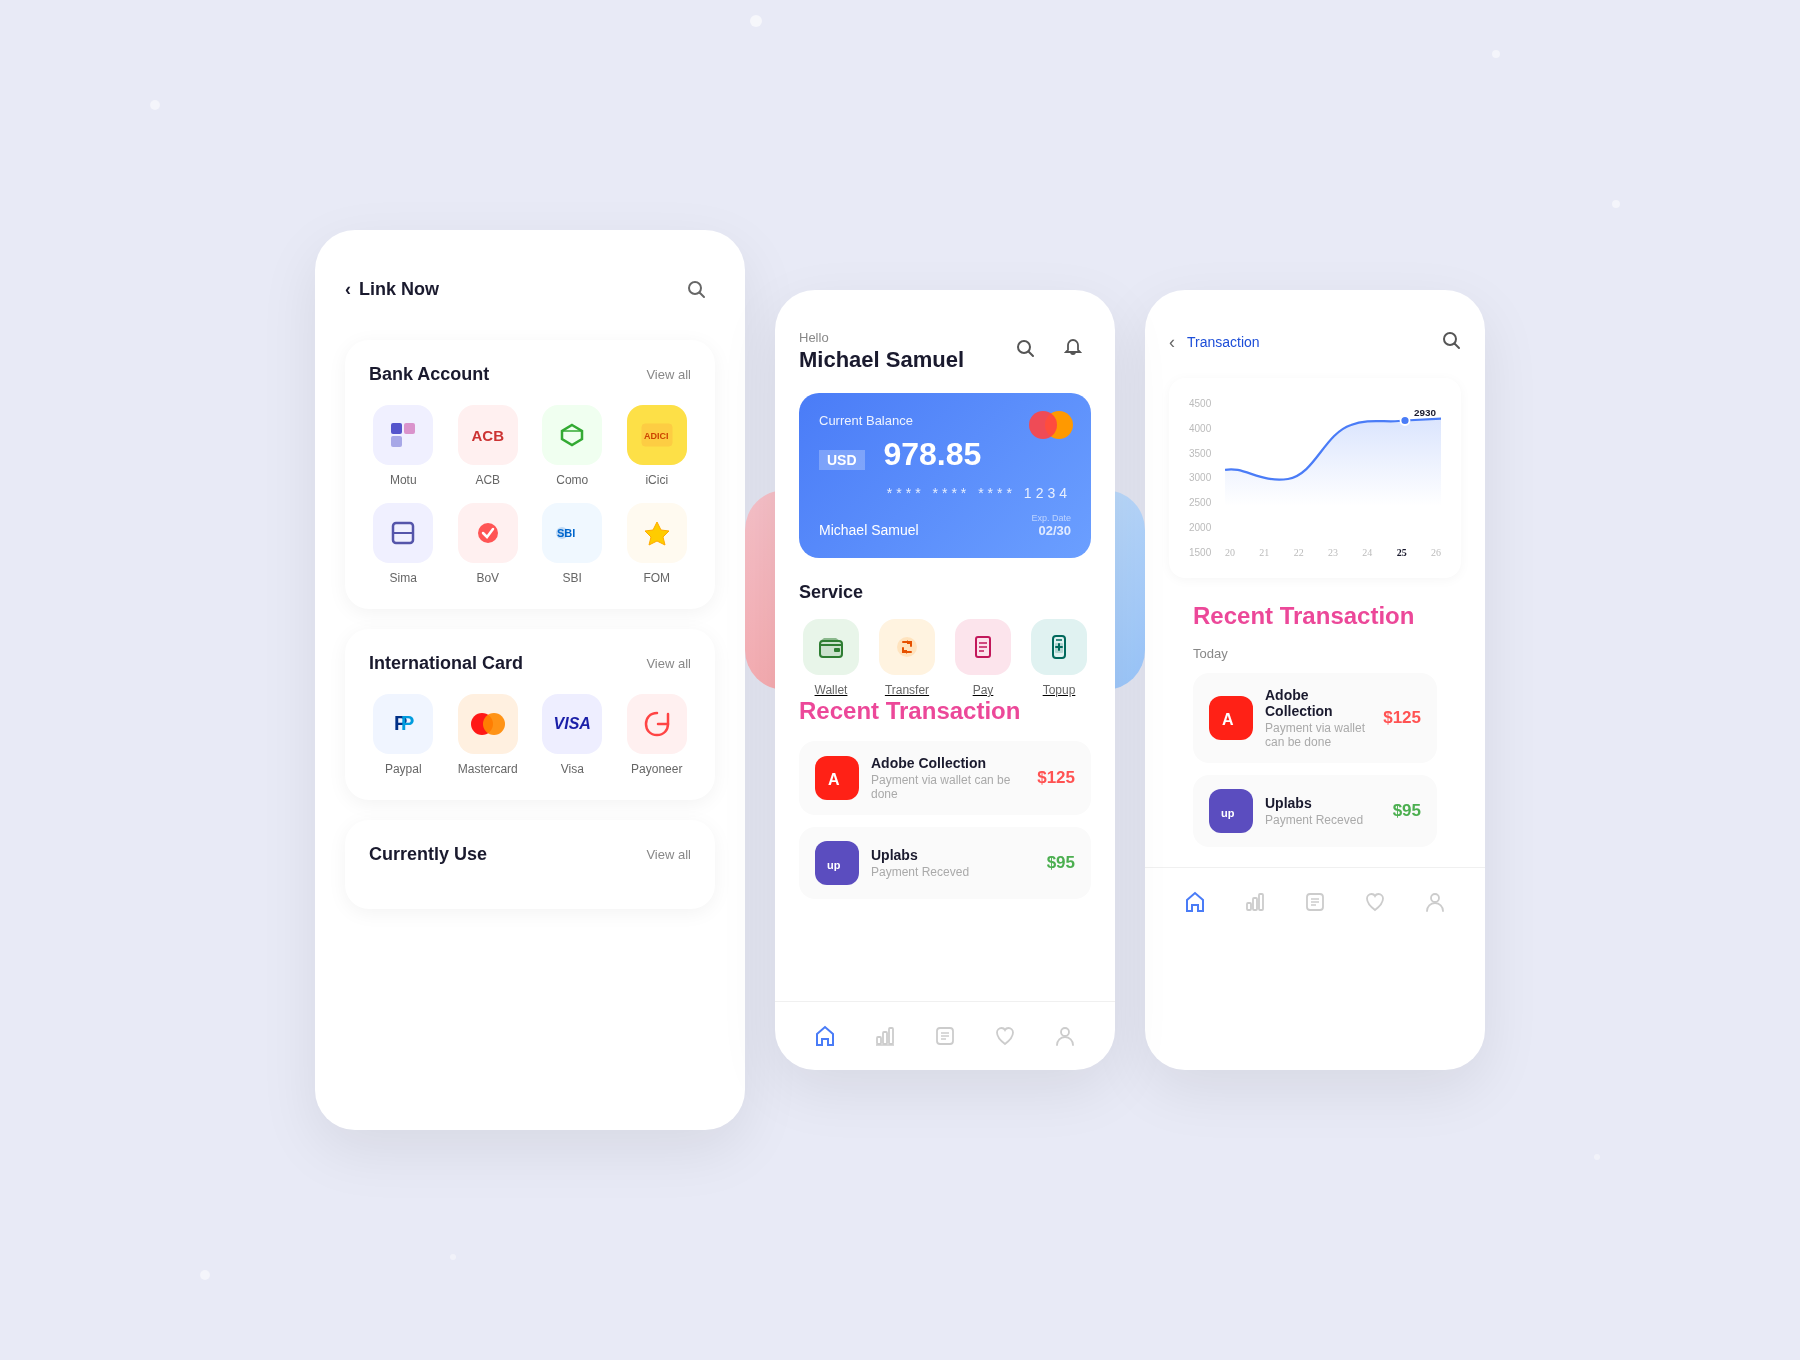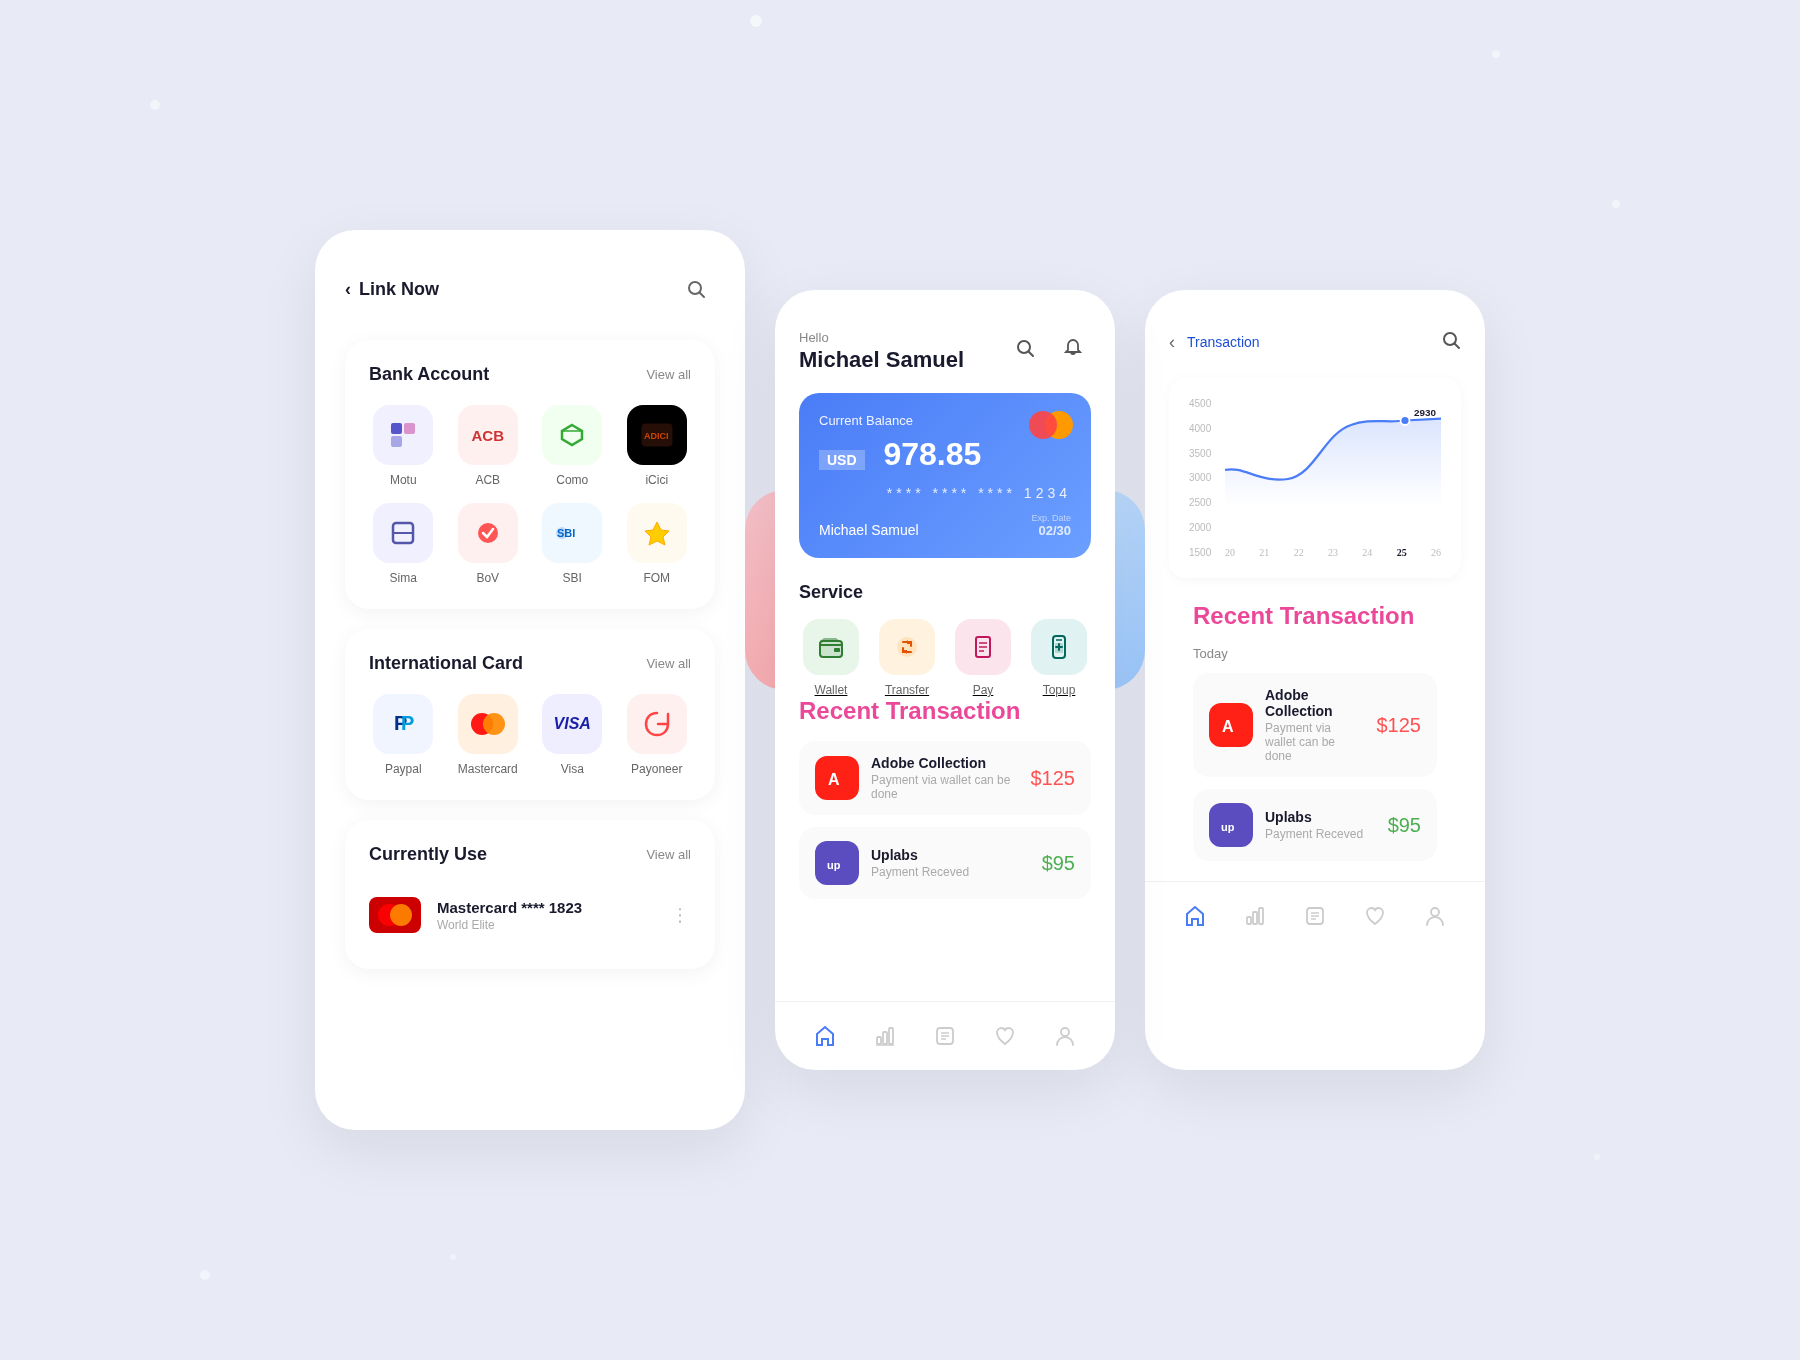--- a/index.html
+++ b/index.html
@@ -123,21 +123,21 @@
     .icon-label {
       font-size: 12px;
       color: #666;
       text-align: center;
     }
 
     
     .motu-icon { background: #f0f0ff; color: #5555cc; }
     .acb-icon { background: #fff0f0; color: #cc3333; font-size: 14px; }
     .como-icon { background: #f0fff0; color: #33aa33; }
-    .icici-icon { background: #000000; color: #cc4400; font-size: 13px; }
+    .icici-icon { background: #fde047; color: #cc4400; font-size: 13px; }
     .sima-icon { background: #f0f0ff; color: #5555aa; }
     .bov-icon { background: #fff0f0; color: #cc2222; }
     .sbi-icon { background: #f0f8ff; color: #0066cc; font-size: 13px; }
     .fom-icon { background: #fffaf0; color: #ffaa00; }
 
     
     .paypal-icon { background: #f0f5ff; color: #003087; }
     .mastercard-icon { background: #fff5f0; }
     .visa-icon { background: #f0f0ff; color: #1a1fa8; font-size: 13px; font-weight: 900; }
     .payoneer-icon { background: #fff0f0; color: #ff4444; }
@@ -417,22 +417,22 @@
       color: #1a1a2e;
     }
 
     .tx-desc {
       font-size: 12px;
       color: #aaa;
       margin-top: 2px;
     }
 
     .tx-amount {
-      font-size: 20px;
-      font-weight: 400;
+      font-size: 17px;
+      font-weight: 700;
       color: #ff5252;
     }
 
     .tx-amount.positive {
       color: #4caf50;
     }
 
     
     .bottom-nav {
       display: flex;
@@ -727,33 +727,20 @@
           <span class="icon-label">Payoneer</span>
         </div>
       </div>
     </div>
 
     <div class="currently-card">
       <div class="section-header">
         <span class="section-title">Currently Use</span>
         <span class="view-all">View all</span>
       </div>
-      <div class="currently-item">
-        <div class="mc-logo">
-          <div class="mc-logo-inner">
-            <div class="mc-circle1"></div>
-            <div class="mc-circle2"></div>
-          </div>
-        </div>
-        <div class="currently-info">
-          <div class="currently-name">Mastercard **** 1823</div>
-          <div class="currently-sub">World Elite</div>
-        </div>
-        <div class="three-dots">⋮</div>
-      </div>
     </div>
   </div>
 
   <div class="middle-wrapper">
     <div class="blob-left"></div>
     <div class="blob-right"></div>
     <div class="phone screen2">
       <div class="screen2-content">
         <div class="header-row">
           <div>

